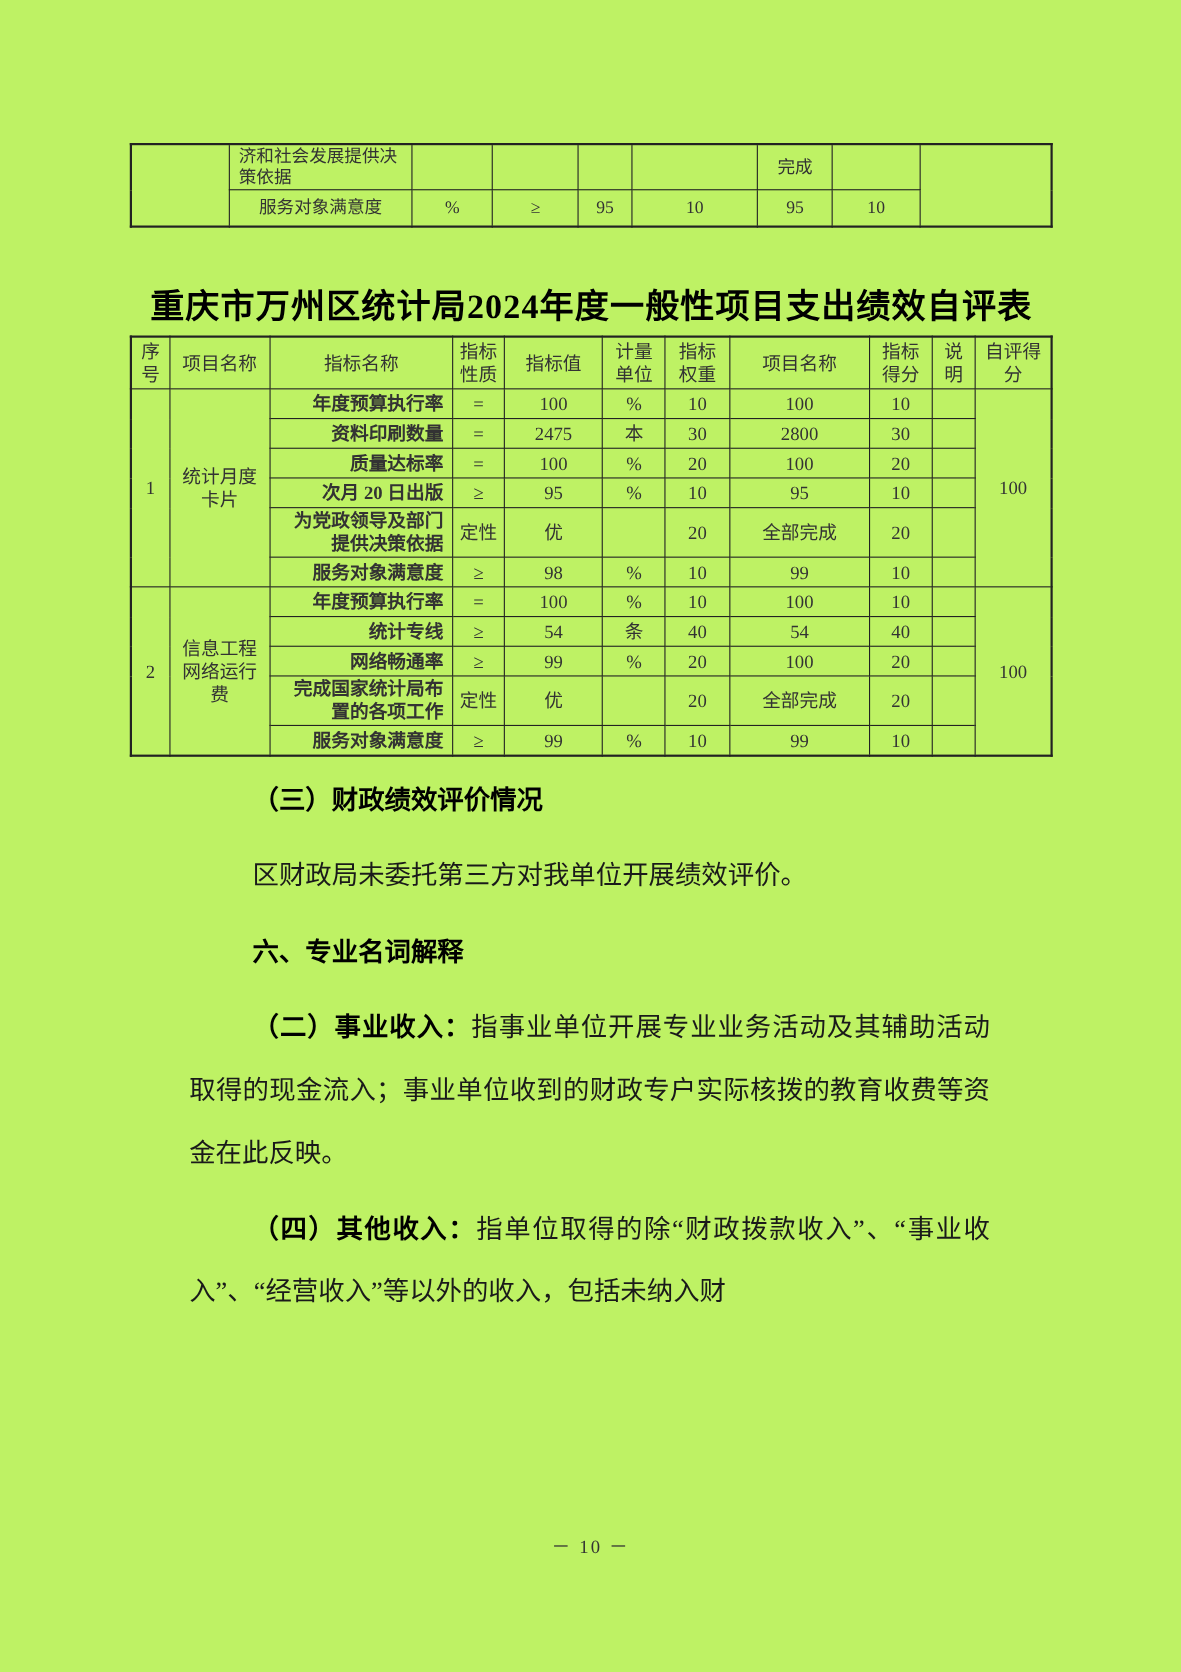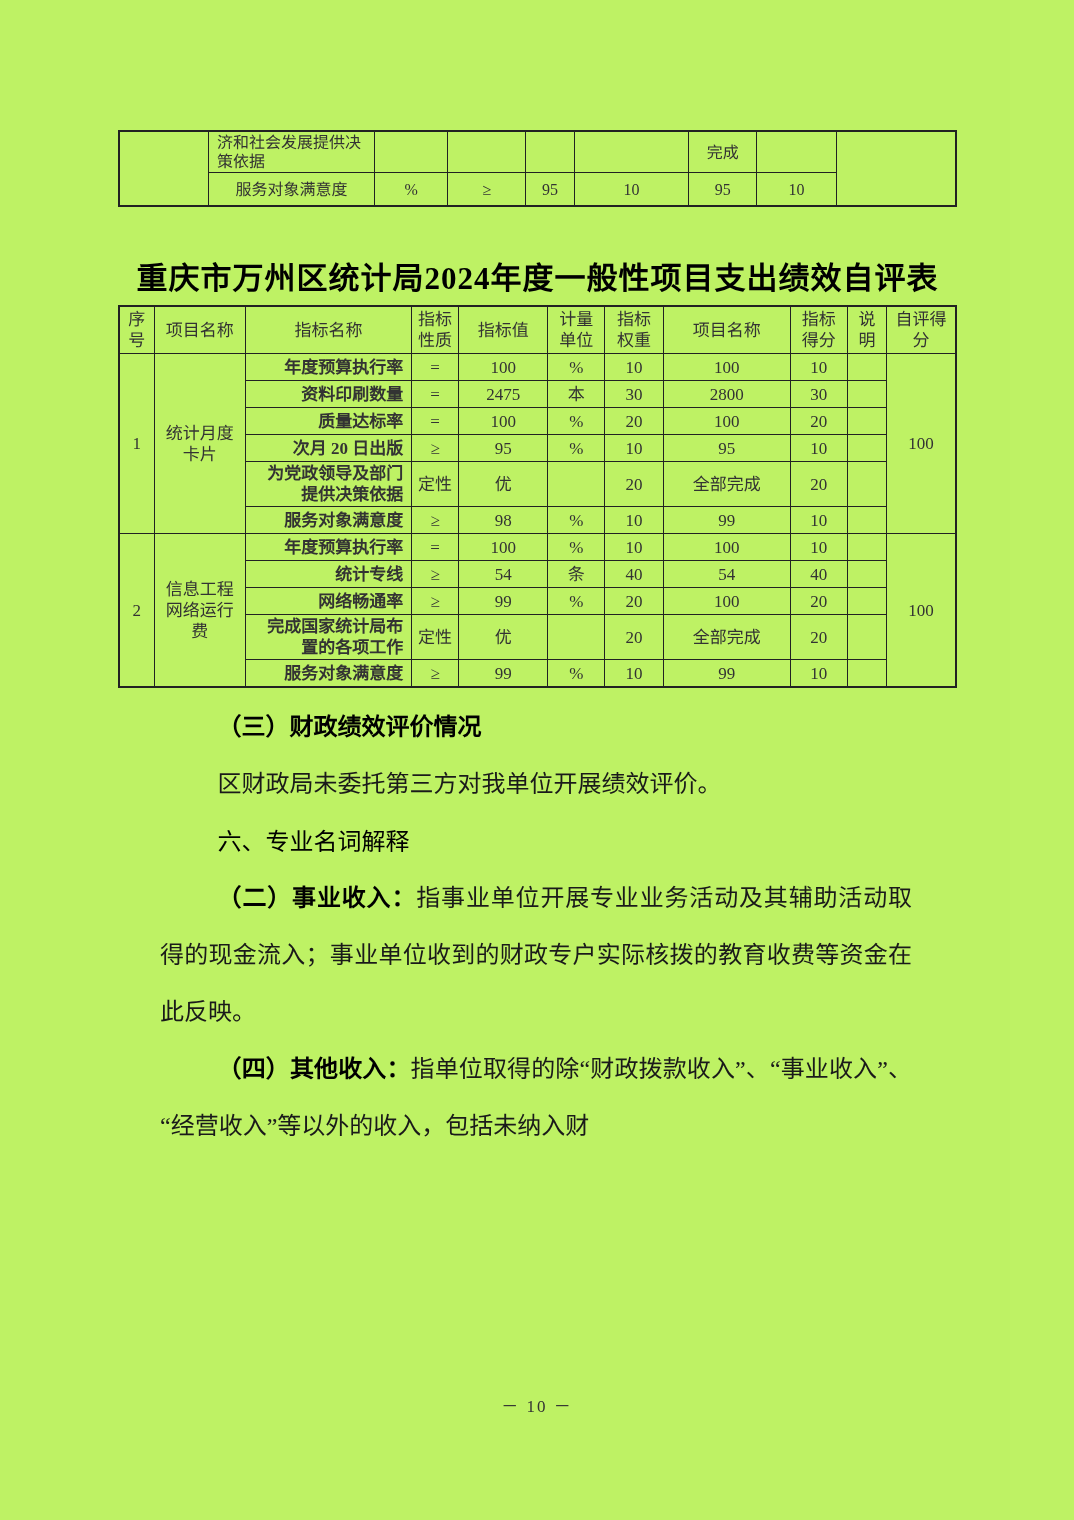--- a/index.html
+++ b/index.html
@@ -42,24 +42,24 @@
     white-space: nowrap;
   }
 
   .main-table th { height: 44px; font-size: 17px; line-height: 21px; text-align: center; }
   .main-table td { height: 24px; font-size: 17px; line-height: 21px; text-align: center; }
   .main-table td.l { text-align: right; padding: 1px 8px; font-weight: bold; }
   .main-table td.proj { padding: 1px 10px; }
 
   
   .prose { margin: 11px 45px 0 42px; }
-  .prose p { margin: 0; font-size: 24px; line-height: 57px; text-align: justify; color: #1a1a1a; }
+  .prose p { margin: 12px; font-size: 24px; line-height: 57px; text-align: justify; color: #1a1a1a; }
   .prose p.indent { text-indent: 2.4em; }
   .prose .h-kai { font-weight: bold; color: #000; }
-  .prose .h-hei { font-weight: normal; color: #000; font-family: "Liberation Sans", "DejaVu Sans", sans-serif; font-size: 24px; }
+  .prose .h-hei { font-weight: bold; color: #000; font-family: "Liberation Sans", "DejaVu Sans", sans-serif; font-size: 24px; }
   .prose strong { font-weight: bold; color: #000; }
 
   .page-footer {
     position: absolute;
     left: 0; right: 0;
     top: 1392px;
     text-align: center;
     font-size: 17px;
     color: #333;
     letter-spacing: 2px;

